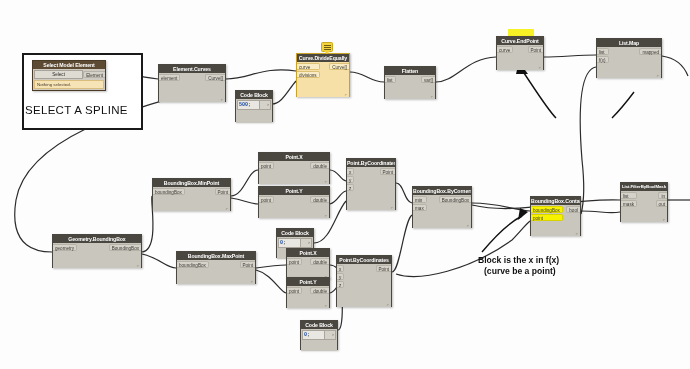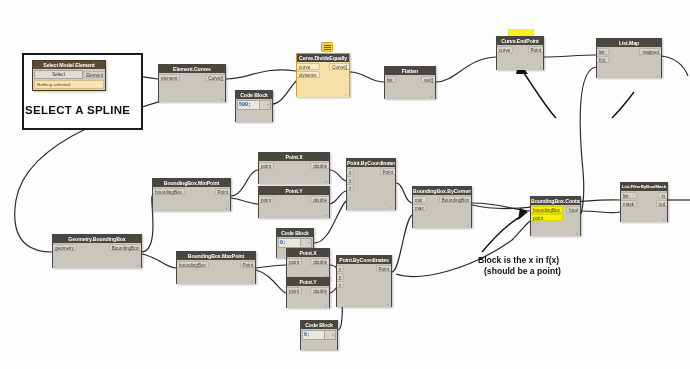--- a/index.html
+++ b/index.html
@@ -163,21 +163,21 @@
   }
   .group-box {
     position: absolute;
     border: 2px solid #1a1a1a;
     background: #ffffff;
     z-index: 1;
   }
   .group-label {
     position: absolute;
     font-size: 11.5px;
-    font-weight: bold;
+    font-weight: normal;
     color: #111111;
     letter-spacing: 0.3px;
     z-index: 4;
     white-space: nowrap;
   }
   .annot {
     position: absolute;
     font-size: 8.6px;
     font-weight: bold;
     color: #111111;
@@ -562,15 +562,15 @@
       </div>
       <div class="col-out">
         <div class="pout">in</div>
         <div class="pout">out</div>
       </div>
       <div class="caret">⌐</div>
     </div>
   </div>
 
   <div class="annot" style="left:478px; top:255px;">Block is the x in f(x)</div>
-  <div class="annot" style="left:484px; top:266px;">(should be a point)</div>
+  <div class="annot" style="left:484px; top:266px;">(curve be a point)</div>
 
 </div>
 
 </body></html>

